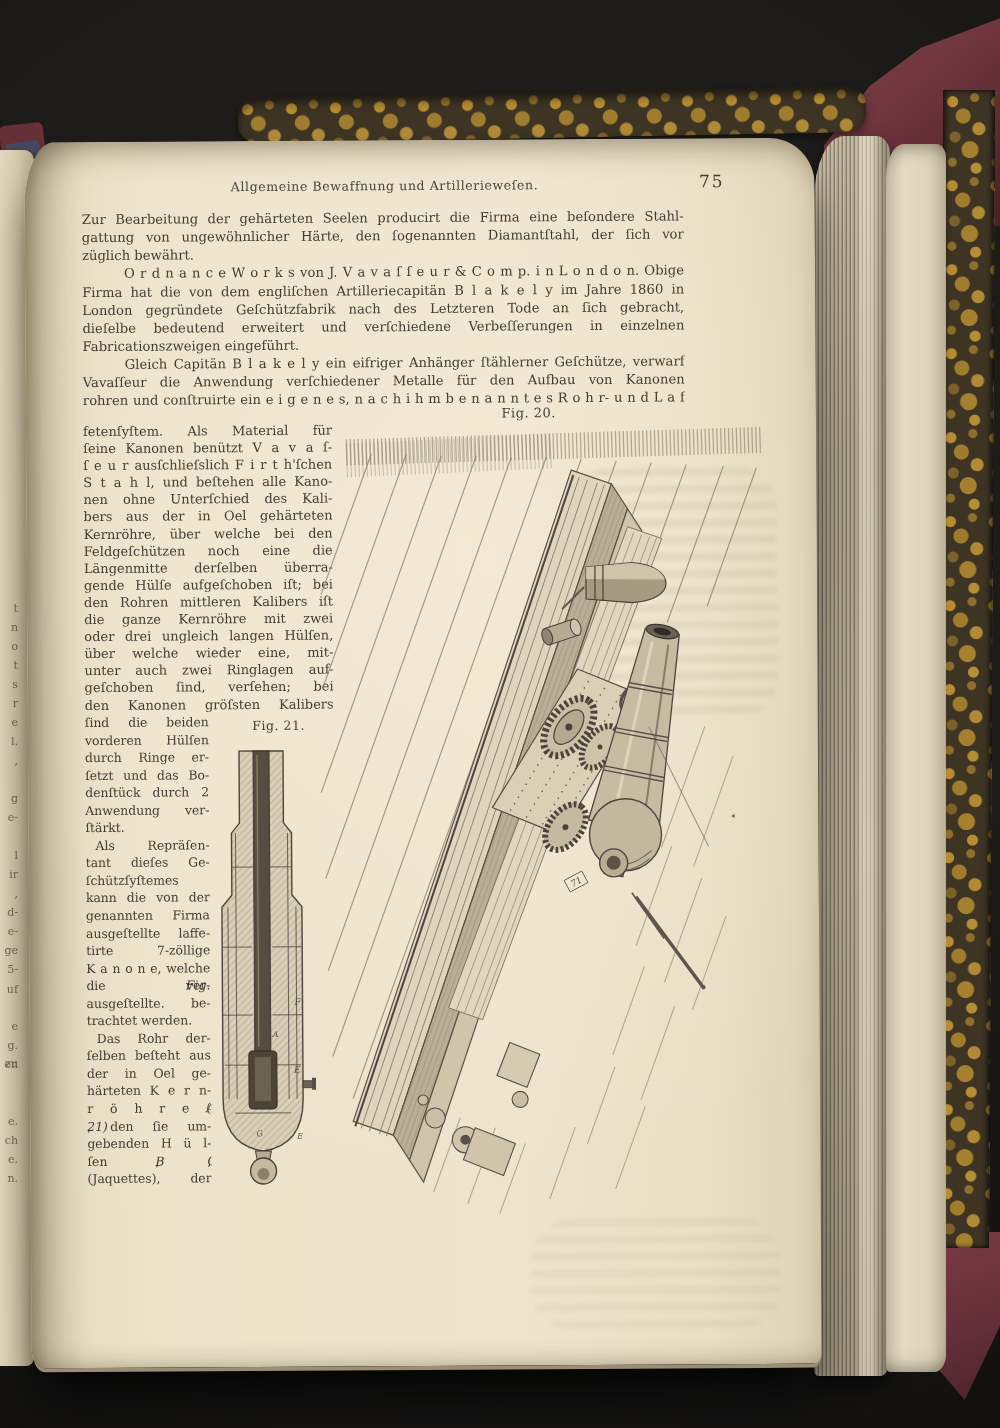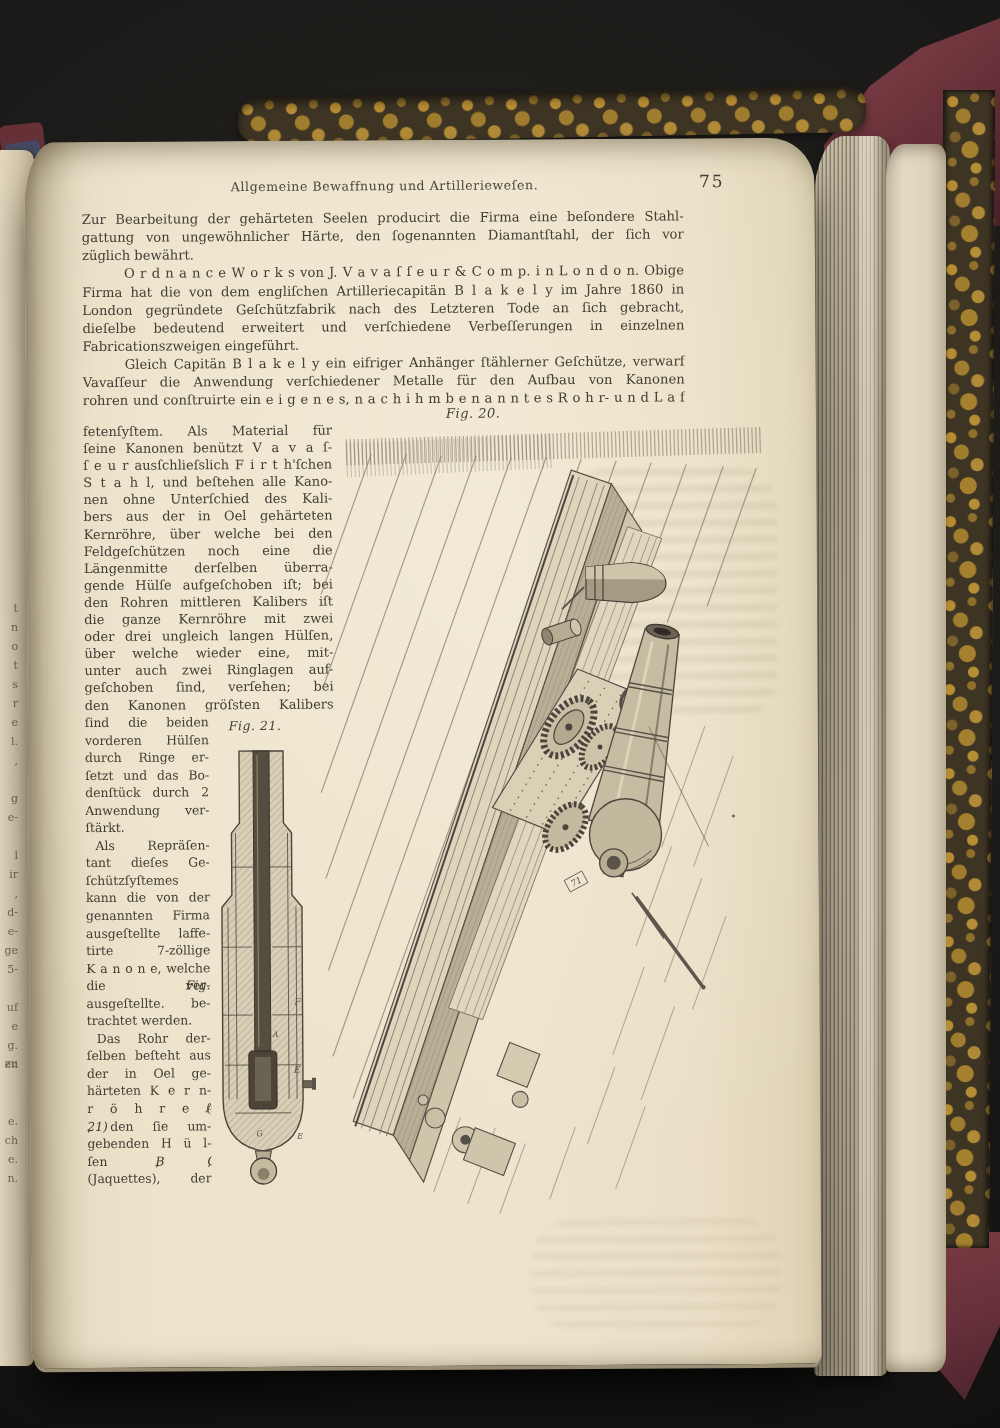--- a/index.html
+++ b/index.html
@@ -63,21 +63,21 @@
     letter-spacing:.6px;color:#4a443b;}
   .page-number{left:630px;top:33px;width:70px;font-size:17px;letter-spacing:2px;color:#3f3a32;text-align:right;}
   .textblock{color:#423c33;}
   .tline{position:relative;text-align:justify;text-align-last:justify;overflow:hidden;height:var(--lh);}
   .tline.end{text-align-last:left;}
   .tline.ind{text-indent:42px;}
   .body-text{left:57px;top:69px;width:602px;--lh:18.15px;font-size:13.2px;line-height:18.15px;}
   .colA{left:57px;top:281px;width:249px;--lh:17.1px;font-size:13px;line-height:17.1px;}
   .colB{left:57px;top:572px;width:124px;--lh:17.55px;font-size:12.4px;line-height:17.55px;}
   .colB .tline.ind{text-indent:10px;}
-  .fig-caption{font-style:italic;font-size:13px;letter-spacing:.5px;color:#45403a;text-align:left;}
+  .fig-caption{font-size:13px;letter-spacing:.5px;color:#45403a;text-align:right;}
   .cap20{left:420px;top:266px;width:110px;}
   .cap21{left:201px;top:577px;width:76px;font-size:12.5px;}
   .ghost{background:repeating-linear-gradient(180deg, rgba(148,136,110,.14) 0 7px, transparent 7px 17px);
     filter:blur(2px);border-radius:40px;}
   .ghost1{left:540px;top:330px;width:210px;height:250px;}
   .ghost2{left:500px;top:1080px;width:250px;height:110px;opacity:.7;}
   svg{overflow:visible;}
   svg text{font-family:"DejaVu Serif",serif;font-style:italic;fill:#55504a;}
 </style>
 </head>
@@ -106,21 +106,21 @@
       <span class="frag" style="top: 605px;">,</span>
       <span class="frag" style="top: 643px;">g</span>
       <span class="frag" style="top: 662px;">e-</span>
       <span class="frag" style="top: 700px;">l</span>
       <span class="frag" style="top: 719px;">ir</span>
       <span class="frag" style="top: 738px;">,</span>
       <span class="frag" style="top: 757px;">d-</span>
       <span class="frag" style="top: 776px;">e-</span>
       <span class="frag" style="top: 795px;">ge</span>
       <span class="frag" style="top: 814px;">5-</span>
-      <span class="frag" style="top: 852px;">uf</span>
+      <span class="frag" style="top: 834px;">uf</span>
       <span class="frag" style="top: 871px;">e</span>
       <span class="frag" style="top: 890px;">g.</span>
       <span class="frag" style="top: 909px;">en</span>
       <span class="frag" style="top: 908px;">zu</span>
       <span class="frag" style="top: 966px;">e.</span>
       <span class="frag" style="top: 985px;">ch</span>
       <span class="frag" style="top: 1004px;">e.</span>
       <span class="frag" style="top: 1023px;">n.</span>
     </div>
 

